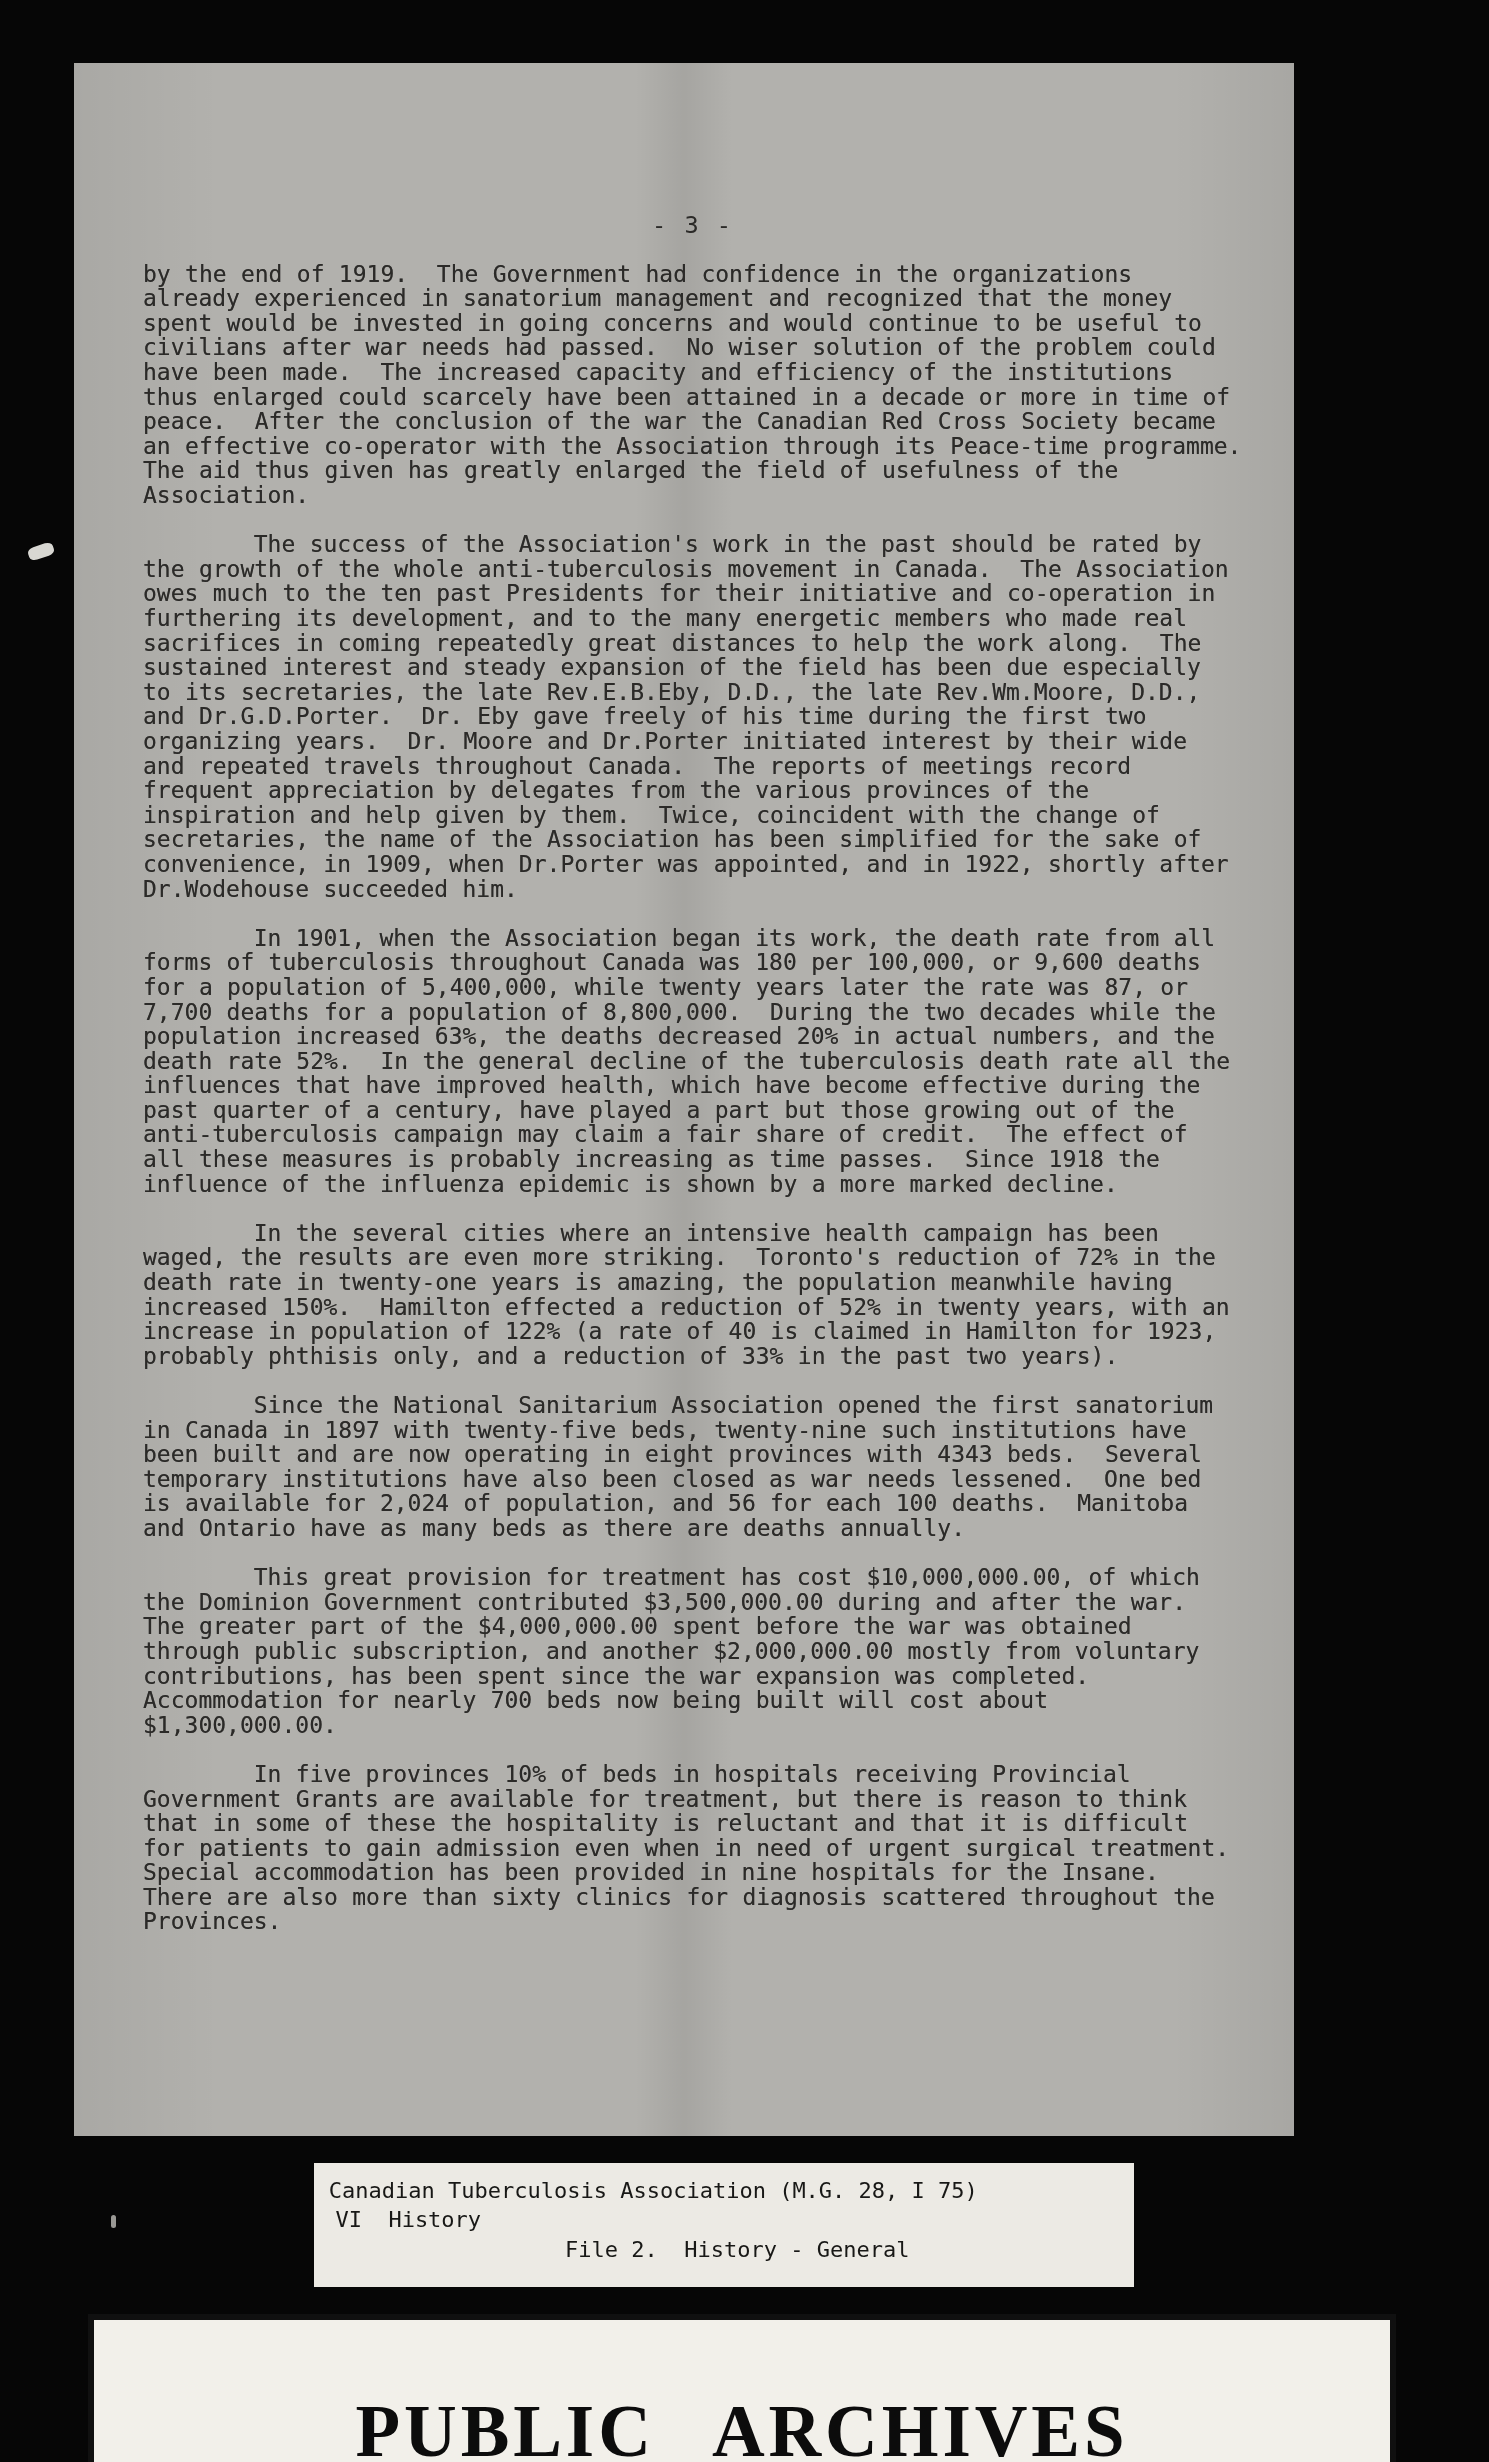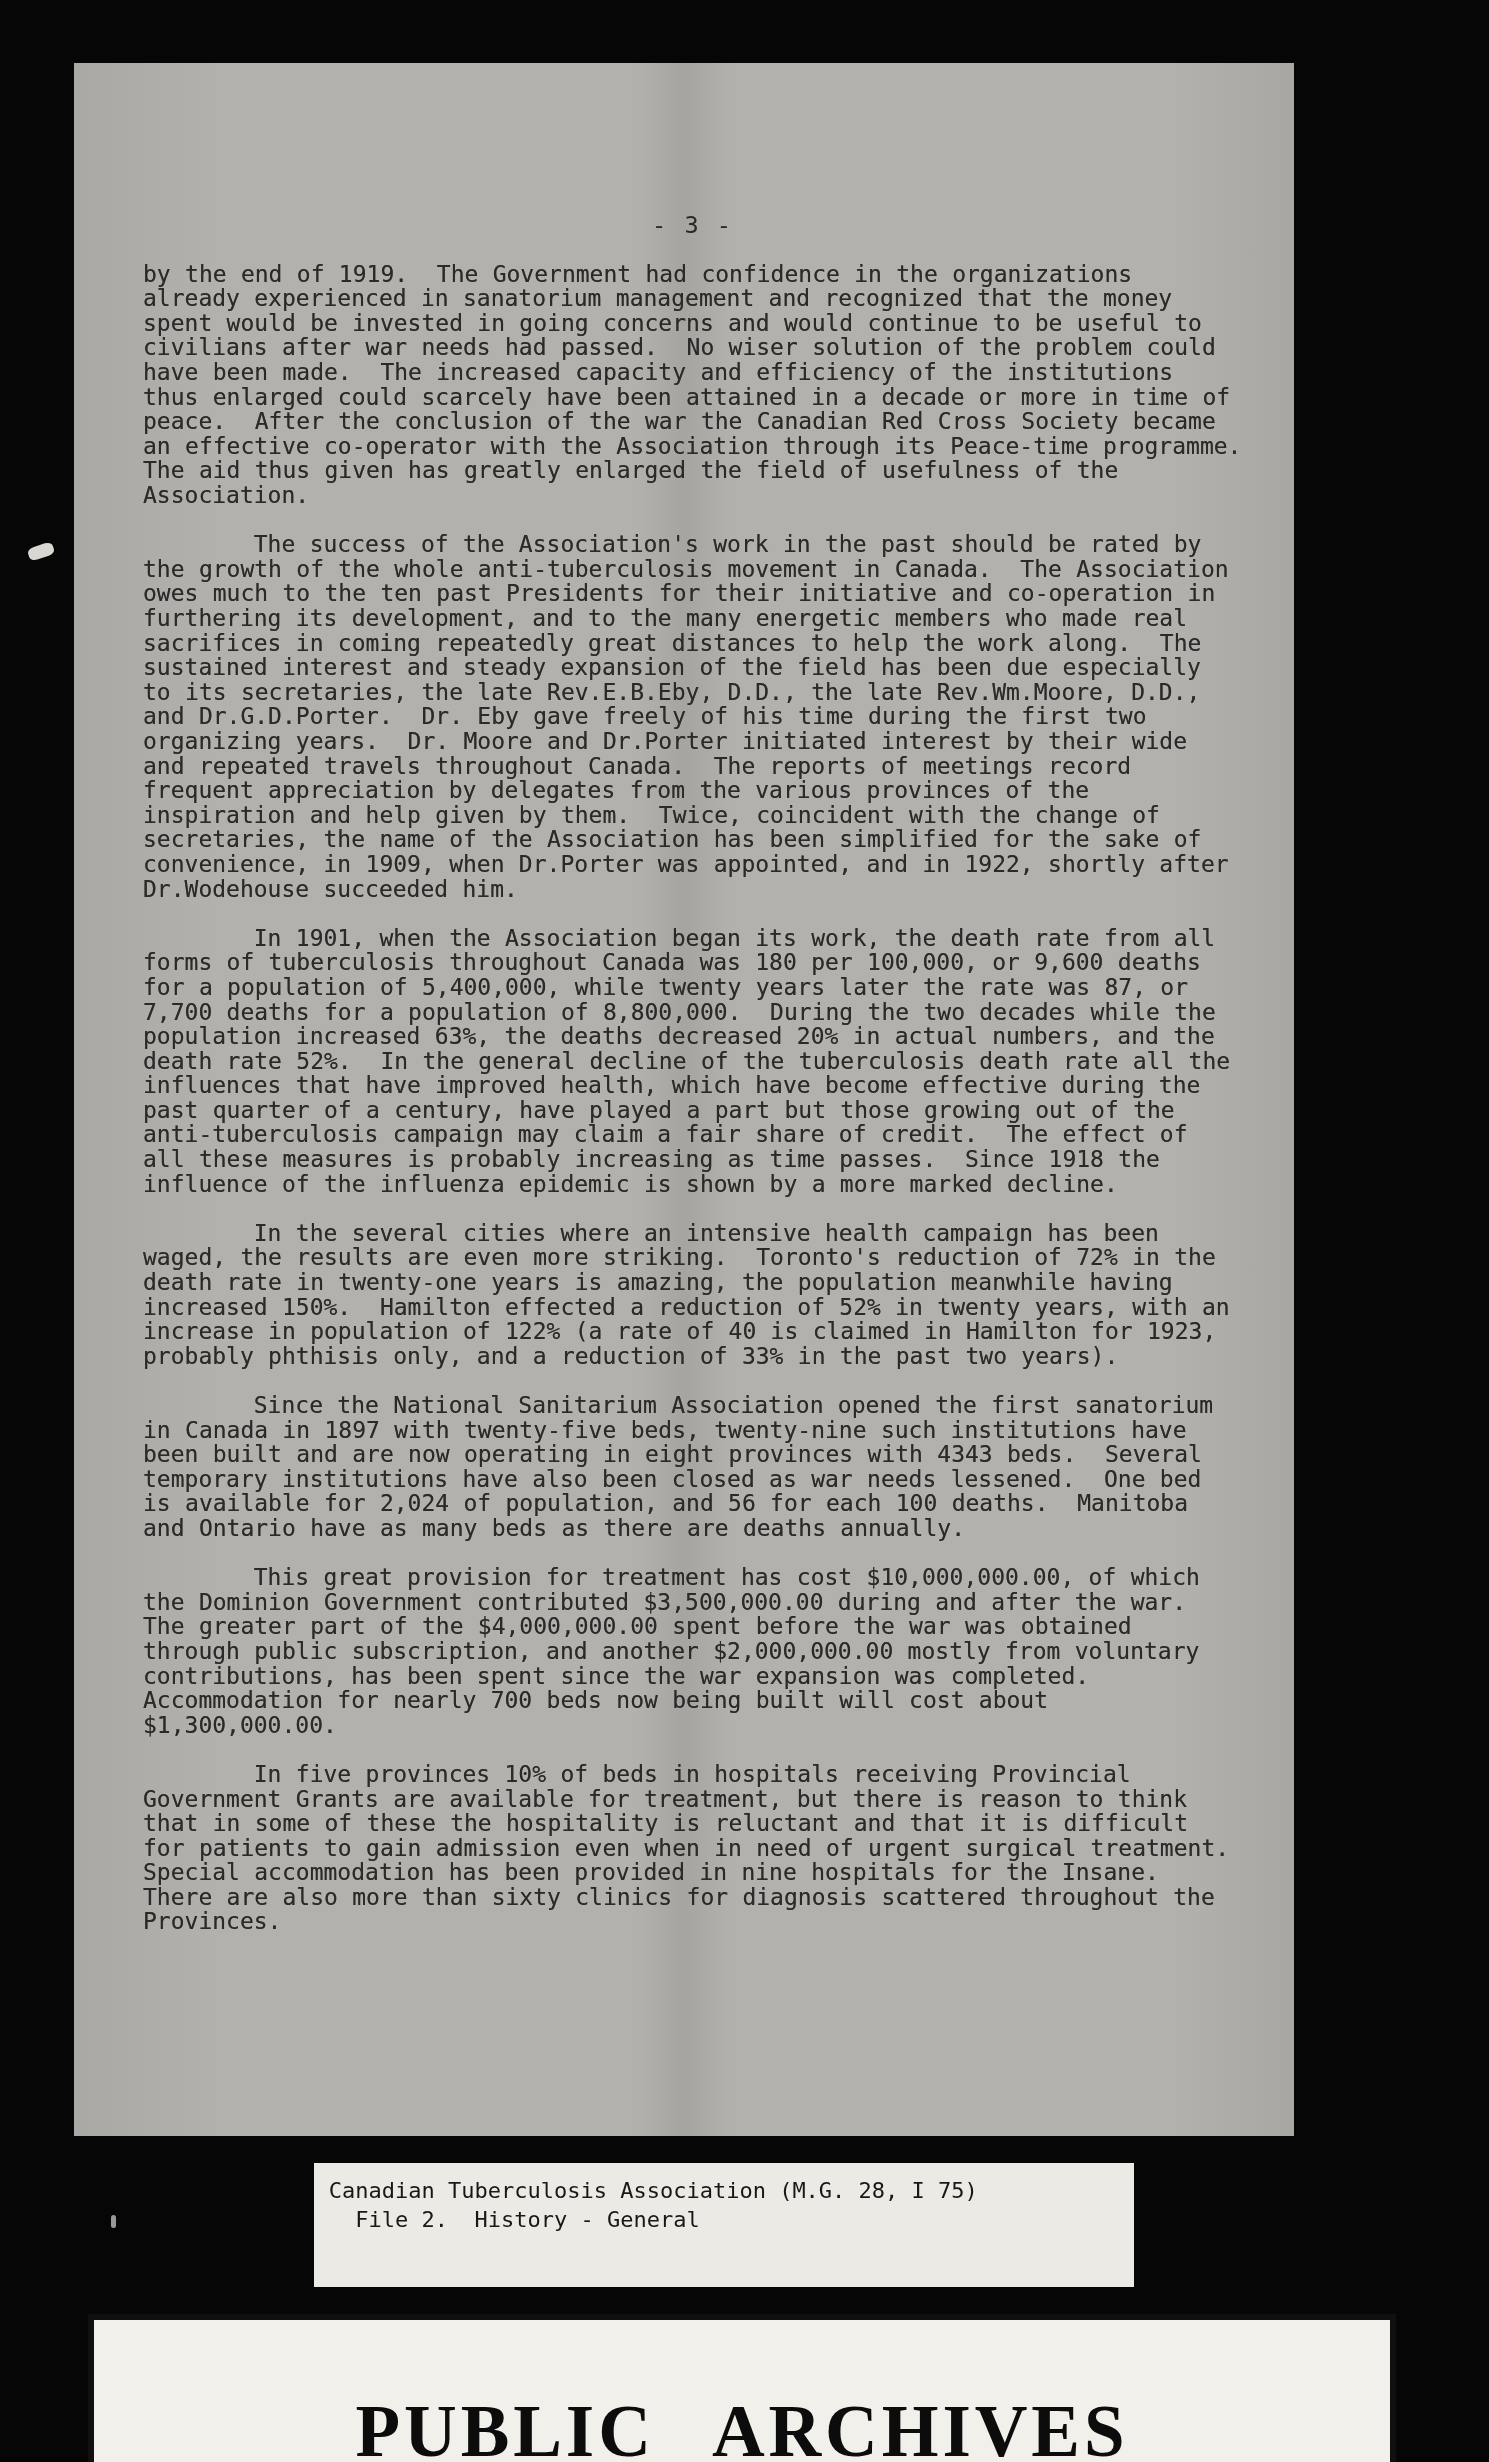--- a/index.html
+++ b/index.html
@@ -66,21 +66,21 @@
     box-sizing: border-box;
     padding: 12.8px 14.8px;
     color: #181816;
   }
   .card-line {
     font-size: 22px;
     line-height: 29.5px;
     white-space: pre;
   }
   .card-line.indent-1 { margin-left: 0.5ch; }
-  .card-line.indent-2 { margin-left: 2ch; }
+  .card-line.indent-2 { margin-left: 2ch; text-align: center; }
 
   
   .banner {
     position: absolute;
     left: 88px;
     top: 2314px;
     width: 1308px;
     height: 405px;
     background: #f2f0ea;
     border: 6.9px solid #101010;
@@ -138,20 +138,21 @@
     <p class="para">The success of the Association's work in the past should be rated by the growth of the whole anti-tuberculosis movement in Canada.  The Association owes much to the ten past Presidents for their initiative and co-operation in furthering its development, and to the many energetic members who made real sacrifices in coming repeatedly great distances to help the work along.  The sustained interest and steady expansion of the field has been due especially to its secretaries, the late Rev.E.B.Eby, D.D., the late Rev.Wm.Moore, D.D., and Dr.G.D.Porter.  Dr. Eby gave freely of his time during the first two organizing years.  Dr. Moore and Dr.Porter initiated interest by their wide and repeated travels throughout Canada.  The reports of meetings record frequent appreciation by delegates from the various provinces of the inspiration and help given by them.  Twice, coincident with the change of secretaries, the name of the Association has been simplified for the sake of convenience, in 1909, when Dr.Porter was appointed, and in 1922, shortly after Dr.Wodehouse succeeded him.</p>
     <p class="para">In 1901, when the Association began its work, the death rate from all forms of tuberculosis throughout Canada was 180 per 100,000, or 9,600 deaths for a population of 5,400,000, while twenty years later the rate was 87, or 7,700 deaths for a population of 8,800,000.  During the two decades while the population increased 63%, the deaths decreased 20% in actual numbers, and the death rate 52%.  In the general decline of the tuberculosis death rate all the influences that have improved health, which have become effective during the past quarter of a century, have played a part but those growing out of the anti-tuberculosis campaign may claim a fair share of credit.  The effect of all these measures is probably increasing as time passes.  Since 1918 the influence of the influenza epidemic is shown by a more marked decline.</p>
     <p class="para">In the several cities where an intensive health campaign has been waged, the results are even more striking.  Toronto's reduction of 72% in the death rate in twenty-one years is amazing, the population meanwhile having increased 150%.  Hamilton effected a reduction of 52% in twenty years, with an increase in population of 122% (a rate of 40 is claimed in Hamilton for 1923, probably phthisis only, and a reduction of 33% in the past two years).</p>
     <p class="para">Since the National Sanitarium Association opened the first sanatorium in Canada in 1897 with twenty-five beds, twenty-nine such institutions have been built and are now operating in eight provinces with 4343 beds.  Several temporary institutions have also been closed as war needs lessened.  One bed is available for 2,024 of population, and 56 for each 100 deaths.  Manitoba and Ontario have as many beds as there are deaths annually.</p>
     <p class="para">This great provision for treatment has cost $10,000,000.00, of which the Dominion Government contributed $3,500,000.00 during and after the war.  The greater part of the $4,000,000.00 spent before the war was obtained through public subscription, and another $2,000,000.00 mostly from voluntary contributions, has been spent since the war expansion was completed.  Accommodation for nearly 700 beds now being built will cost about $1,300,000.00.</p>
     <p class="para">In five provinces 10% of beds in hospitals receiving Provincial Government Grants are available for treatment, but there is reason to think that in some of these the hospitality is reluctant and that it is difficult for patients to gain admission even when in need of urgent surgical treatment.  Special accommodation has been provided in nine hospitals for the Insane.  There are also more than sixty clinics for diagnosis scattered throughout the Provinces.</p>
   </div>
 
   <div class="label-card">
     <div class="card-line">Canadian Tuberculosis Association (M.G. 28, I 75)</div>
+    <div class="card-line indent-1">VI  History</div>
     <div class="card-line indent-2">File 2.  History - General</div>
   </div>
 
   <div class="banner">
     <div class="banner-line banner-en">PUBLIC ARCHIVES</div>
 
   </div>
 
 </div>
 

